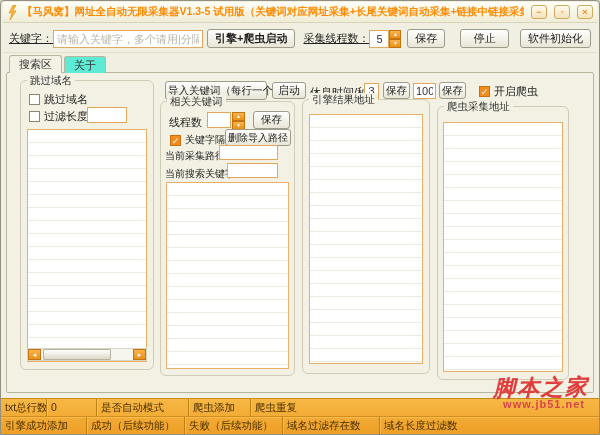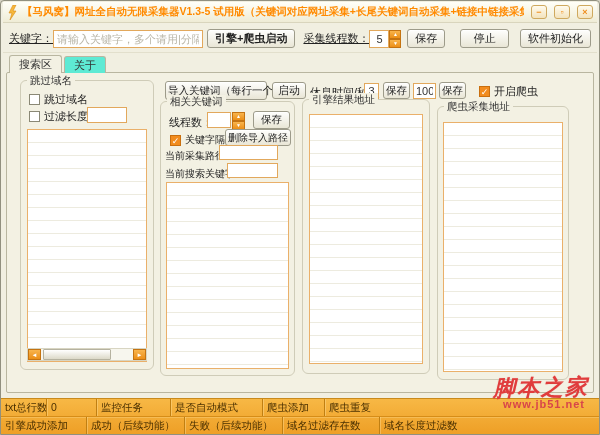--- a/index.html
+++ b/index.html
@@ -226,21 +226,20 @@
 
   </div>
 
   <div class="wm-name">脚本之家</div>
   <div class="wm-site">www.jb51.net</div>
 
   <div class="statusbar">
     <div class="s-row first">
       <span class="s-cell" style="width:46px;">txt总行数</span>
       <span class="s-cell" style="width:50px;">0</span>
-      <span class="s-cell" style="width:74px;">监控任务</span>
       <span class="s-cell" style="width:92px;">是否自动模式</span>
       <span class="s-cell" style="width:62px;">爬虫添加</span>
       <span class="s-cell grow">爬虫重复</span>
     </div>
     <div class="s-row">
       <span class="s-cell" style="width:86px;">引擎成功添加</span>
       <span class="s-cell" style="width:98px;">成功（后续功能）</span>
       <span class="s-cell" style="width:98px;">失败（后续功能）</span>
       <span class="s-cell" style="width:97px;">域名过滤存在数</span>
       <span class="s-cell grow">域名长度过滤数</span>

